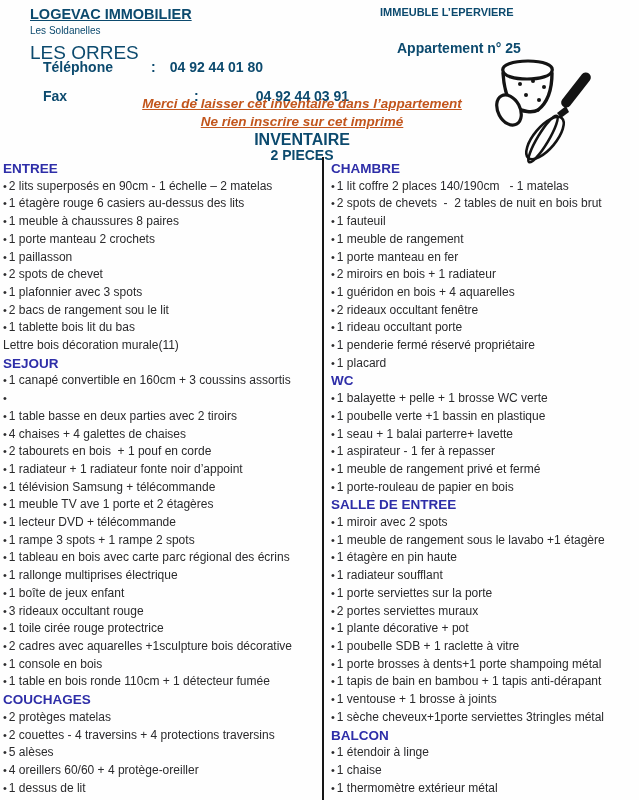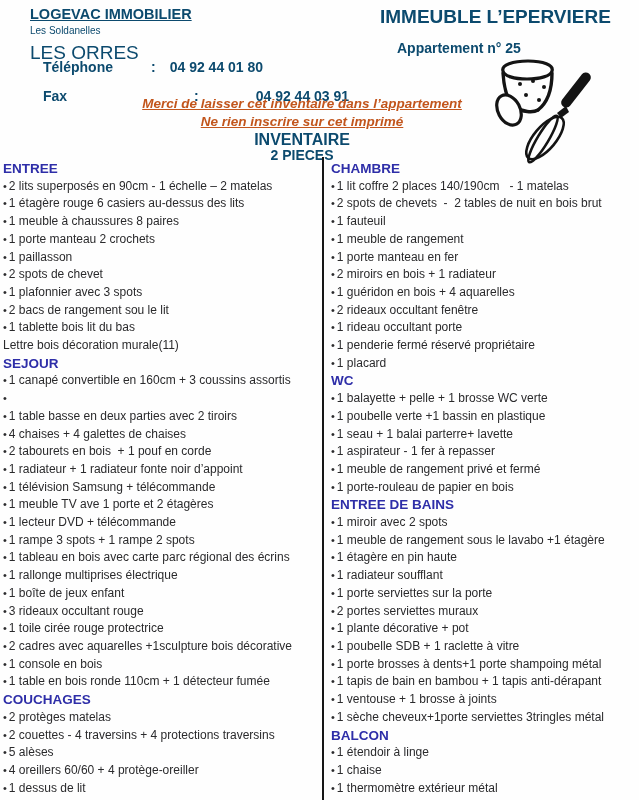--- a/index.html
+++ b/index.html
@@ -4,21 +4,21 @@
 <style>
   html,body{margin:0;padding:0;background:#ffffff;}
   body{width:639px;height:800px;position:relative;overflow:hidden;
        font-family:"Liberation Sans","DejaVu Sans",sans-serif;}
   .page{position:absolute;inset:0;background:#fefefe;}
 
   
   .hdr{position:absolute;white-space:pre;}
   .blue{color:#0c4a6e;}
   .company{left:30px;top:6px;font-size:14.5px;font-weight:bold;text-decoration:underline;}
-  .building{left:380px;top:6px;font-size:19px;font-weight:bold;}
+  .building{left:380px;top:6px;font-size:11px;font-weight:bold;}
   .residence{left:30px;top:25px;font-size:10px;}
   .city{left:30px;top:42px;font-size:19px;}
   .apartment{left:397px;top:40px;font-size:14px;font-weight:bold;}
   .contact{left:30px;top:59px;font-size:14px;font-weight:bold;display:flex;}
   .contact.fax{top:88px;gap:43px;}
   .contact .lbl{display:inline-block;width:108px;margin-left:13px;}
   .contact .num{margin-left:14px;}
 
   .centerband{position:absolute;left:0;width:604px;text-align:center;white-space:pre;}
   .notice{color:#c2551c;font-style:italic;font-weight:bold;font-size:13.5px;text-decoration:underline;}
@@ -138,21 +138,21 @@
       <div class="item"><span class="bullet">•</span><span class="item-text">1 rideau occultant porte</span></div>
       <div class="item"><span class="bullet">•</span><span class="item-text">1 penderie fermé réservé propriétaire</span></div>
       <div class="item"><span class="bullet">•</span><span class="item-text">1 placard</span></div>
       <div class="section-heading">WC</div>
       <div class="item"><span class="bullet">•</span><span class="item-text">1 balayette + pelle + 1 brosse WC verte</span></div>
       <div class="item"><span class="bullet">•</span><span class="item-text">1 poubelle verte +1 bassin en plastique</span></div>
       <div class="item"><span class="bullet">•</span><span class="item-text">1 seau + 1 balai parterre+ lavette</span></div>
       <div class="item"><span class="bullet">•</span><span class="item-text">1 aspirateur - 1 fer à repasser</span></div>
       <div class="item"><span class="bullet">•</span><span class="item-text">1 meuble de rangement privé et fermé</span></div>
       <div class="item"><span class="bullet">•</span><span class="item-text">1 porte-rouleau de papier en bois</span></div>
-      <div class="section-heading">ENTREE DE BAINS</div>
+      <div class="section-heading">SALLE DE ENTREE</div>
       <div class="item"><span class="bullet">•</span><span class="item-text">1 miroir avec 2 spots</span></div>
       <div class="item"><span class="bullet">•</span><span class="item-text">1 meuble de rangement sous le lavabo +1 étagère</span></div>
       <div class="item"><span class="bullet">•</span><span class="item-text">1 étagère en pin haute</span></div>
       <div class="item"><span class="bullet">•</span><span class="item-text">1 radiateur soufflant</span></div>
       <div class="item"><span class="bullet">•</span><span class="item-text">1 porte serviettes sur la porte</span></div>
       <div class="item"><span class="bullet">•</span><span class="item-text">2 portes serviettes muraux</span></div>
       <div class="item"><span class="bullet">•</span><span class="item-text">1 plante décorative + pot</span></div>
       <div class="item"><span class="bullet">•</span><span class="item-text">1 poubelle SDB + 1 raclette à vitre</span></div>
       <div class="item"><span class="bullet">•</span><span class="item-text">1 porte brosses à dents+1 porte shampoing métal</span></div>
       <div class="item"><span class="bullet">•</span><span class="item-text">1 tapis de bain en bambou + 1 tapis anti-dérapant</span></div>

